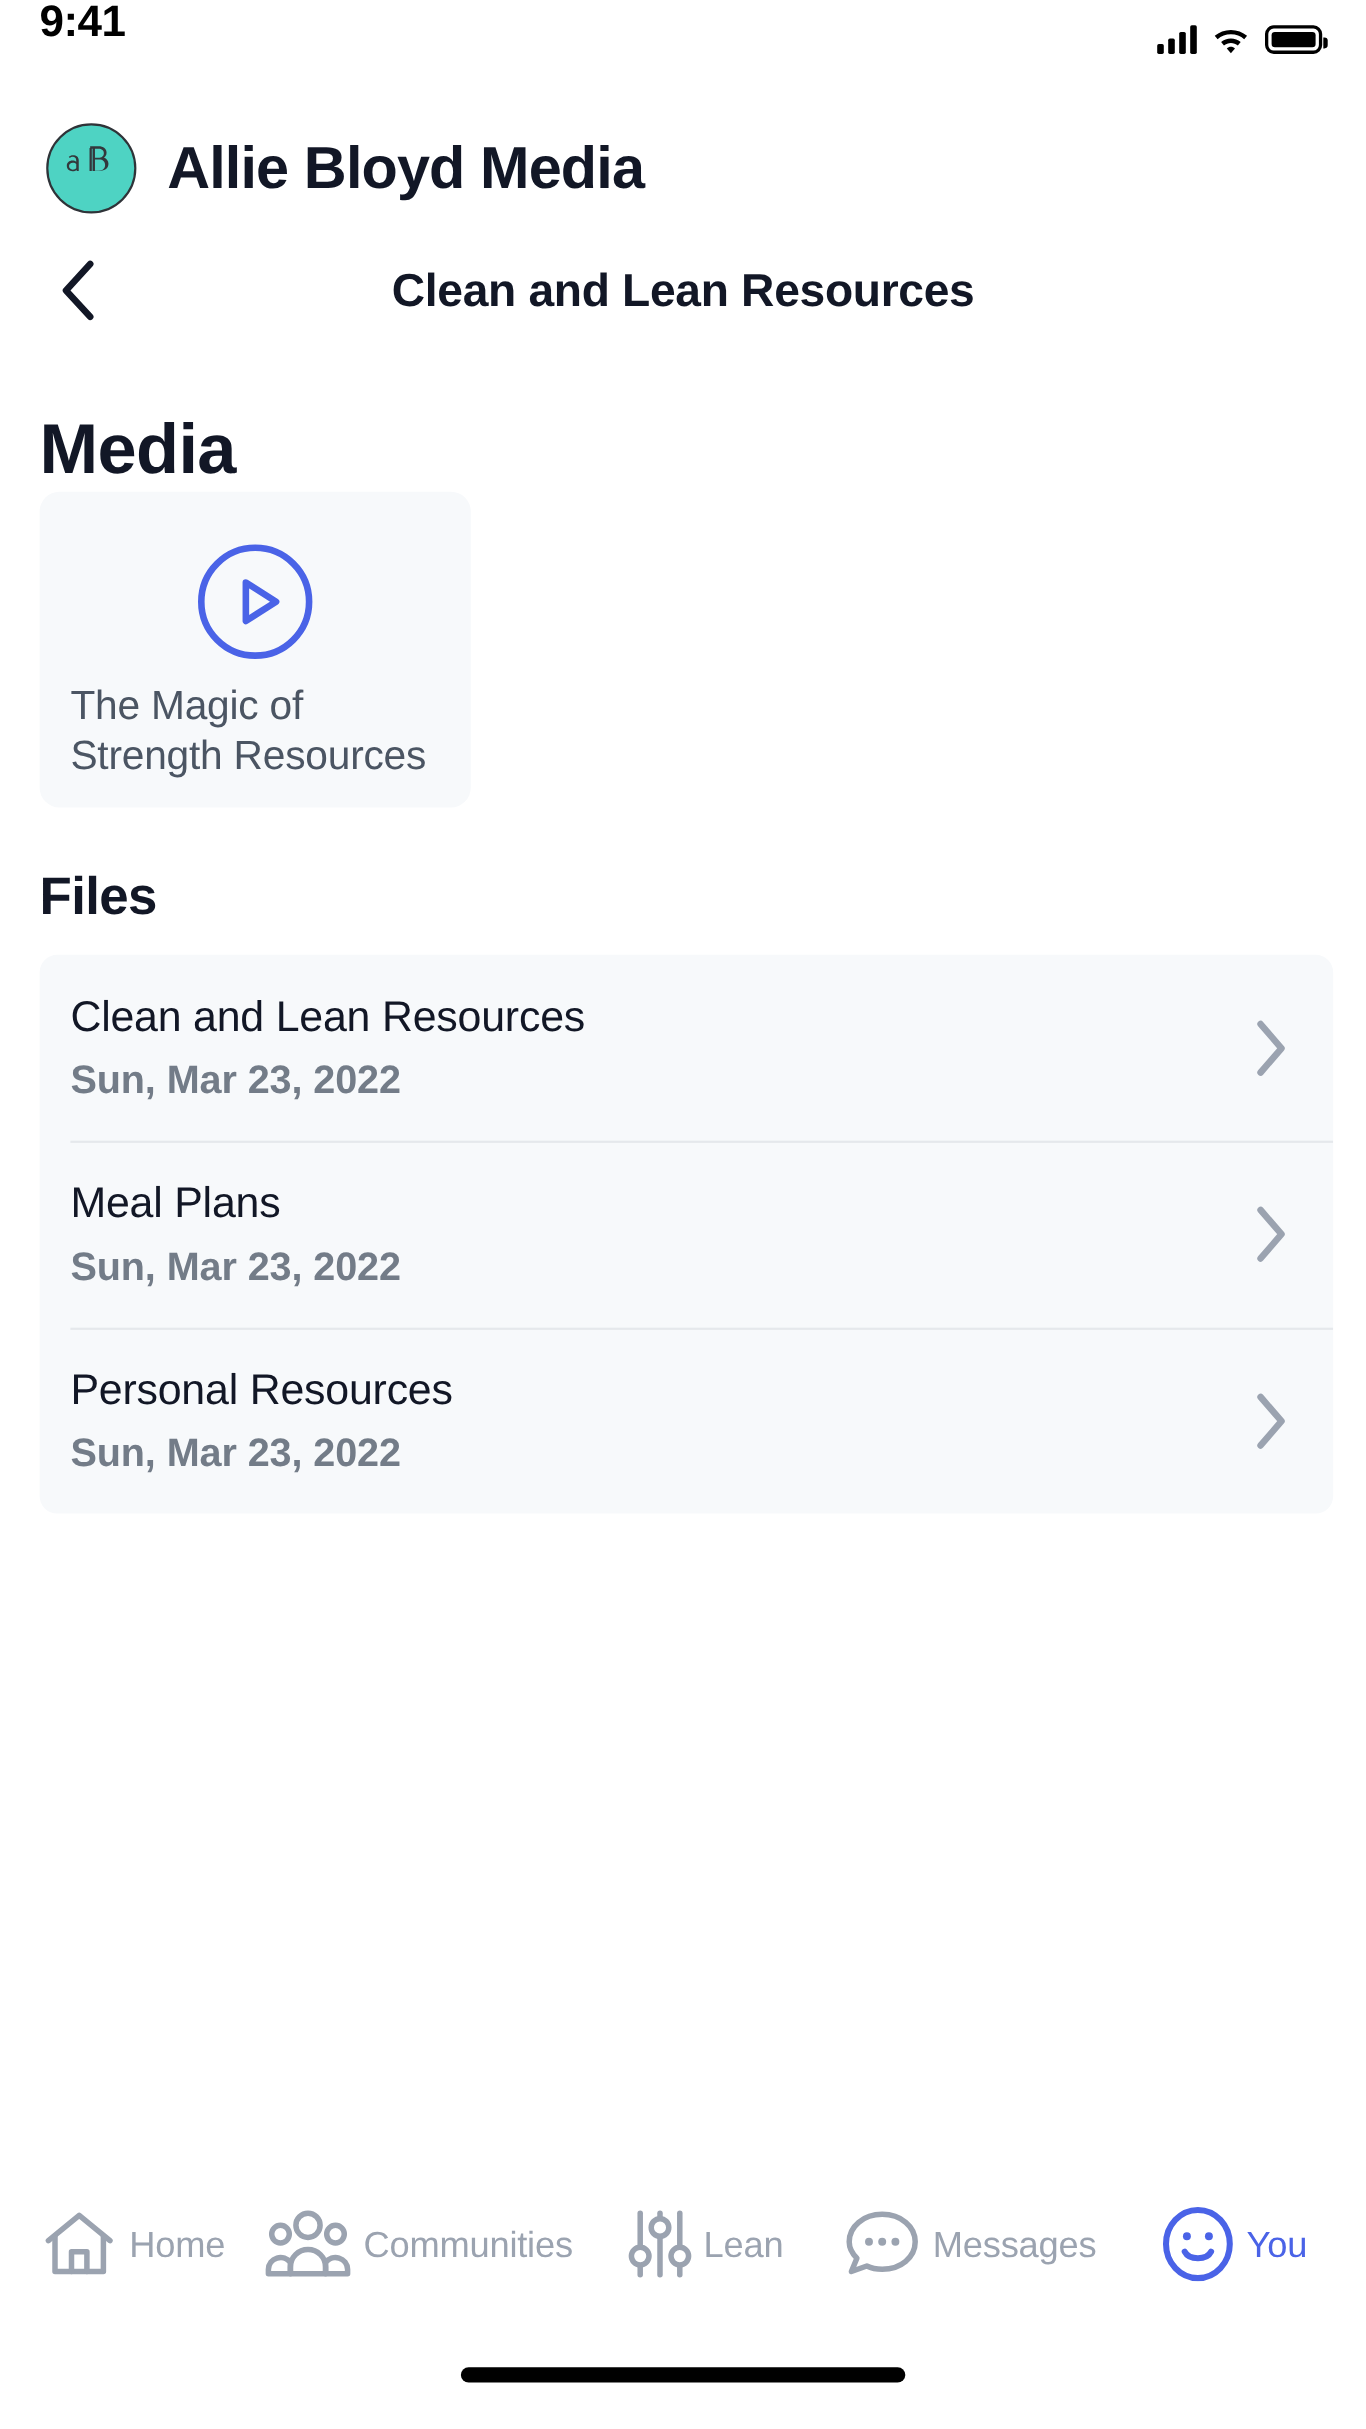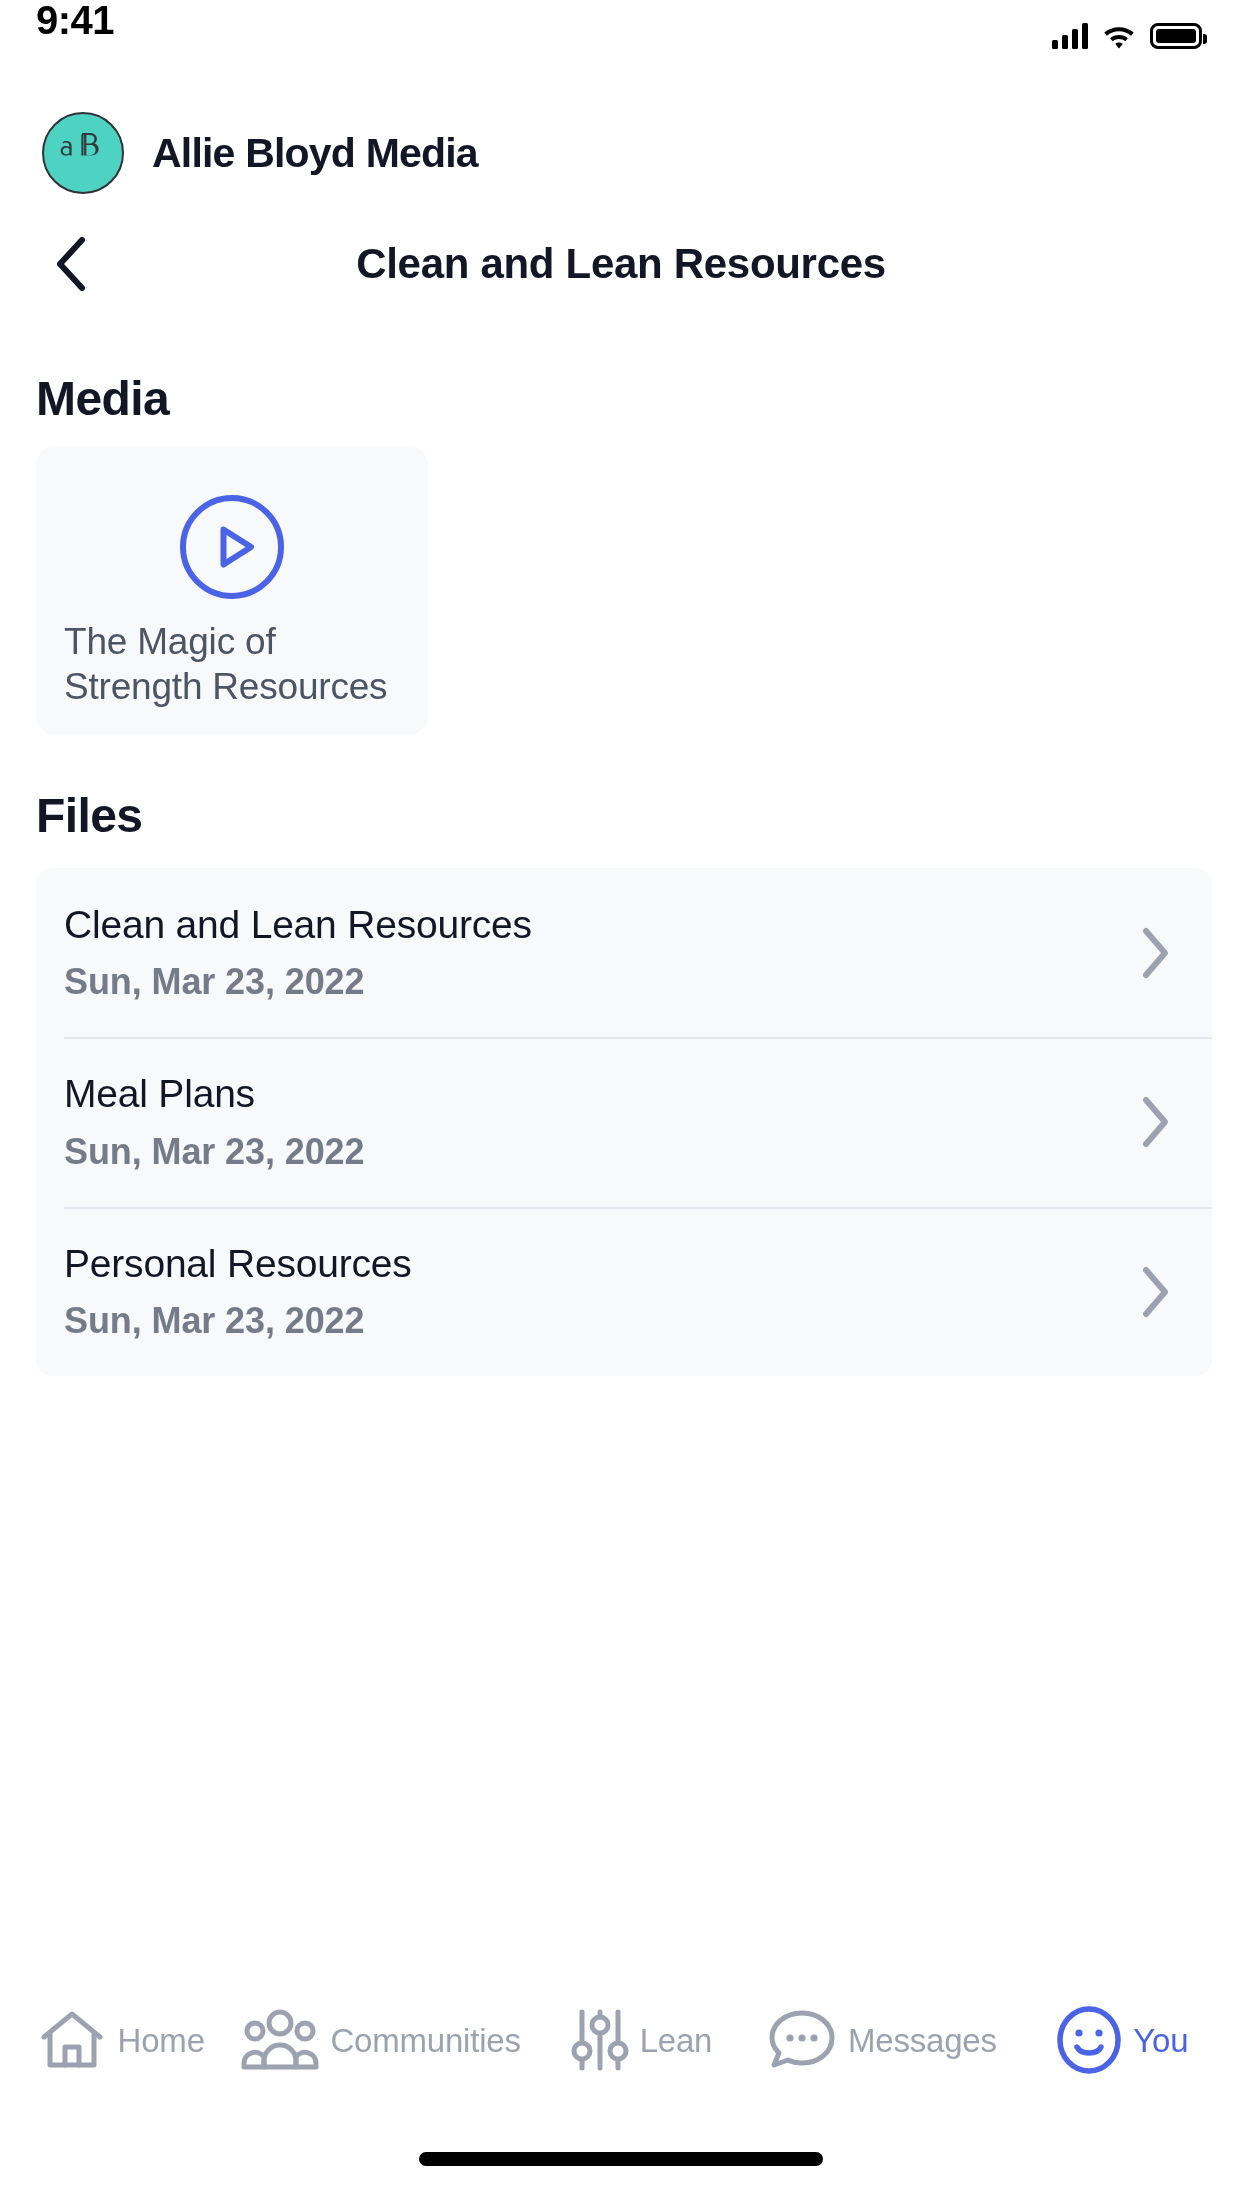--- a/index.html
+++ b/index.html
@@ -52,21 +52,21 @@
     position:absolute; top:112px; left:42px;
     display:flex; align-items:center; gap:28px;
   }
   .brand-logo {
     width:82px; height:82px; border-radius:50%;
     background:#4ed3c3; border:2px solid #2f3338;
     display:flex; align-items:center; justify-content:center;
     flex:0 0 auto; overflow:hidden;
   }
   .brand-name {
-    font-size:41px; font-weight:600;
+    font-size:54px; font-weight:600;
     color:#121726; letter-spacing:-0.8px;
     white-space:nowrap; line-height:1;
   }
 
   
   .navbar {
     position:absolute; top:225px; left:0;
     width:1242px; height:78px;
     display:flex; align-items:center;
   }
@@ -79,21 +79,21 @@
   }
   .nav-title {
     width:100%; text-align:center;
     font-size:42px; font-weight:700;
     color:#121726; letter-spacing:-0.3px;
   }
 
   
   .sec-media-title {
     position:absolute; left:36px; top:370px;
-    font-size:48px; font-weight:700;
+    font-size:64px; font-weight:700;
     color:#121726; letter-spacing:-0.6px; line-height:1.2;
   }
   .sec-files-title {
     position:absolute; left:36px; top:787px;
     font-size:48px; font-weight:700;
     color:#121726; letter-spacing:-0.6px; line-height:1.2;
   }
 
   
   .media-row {

